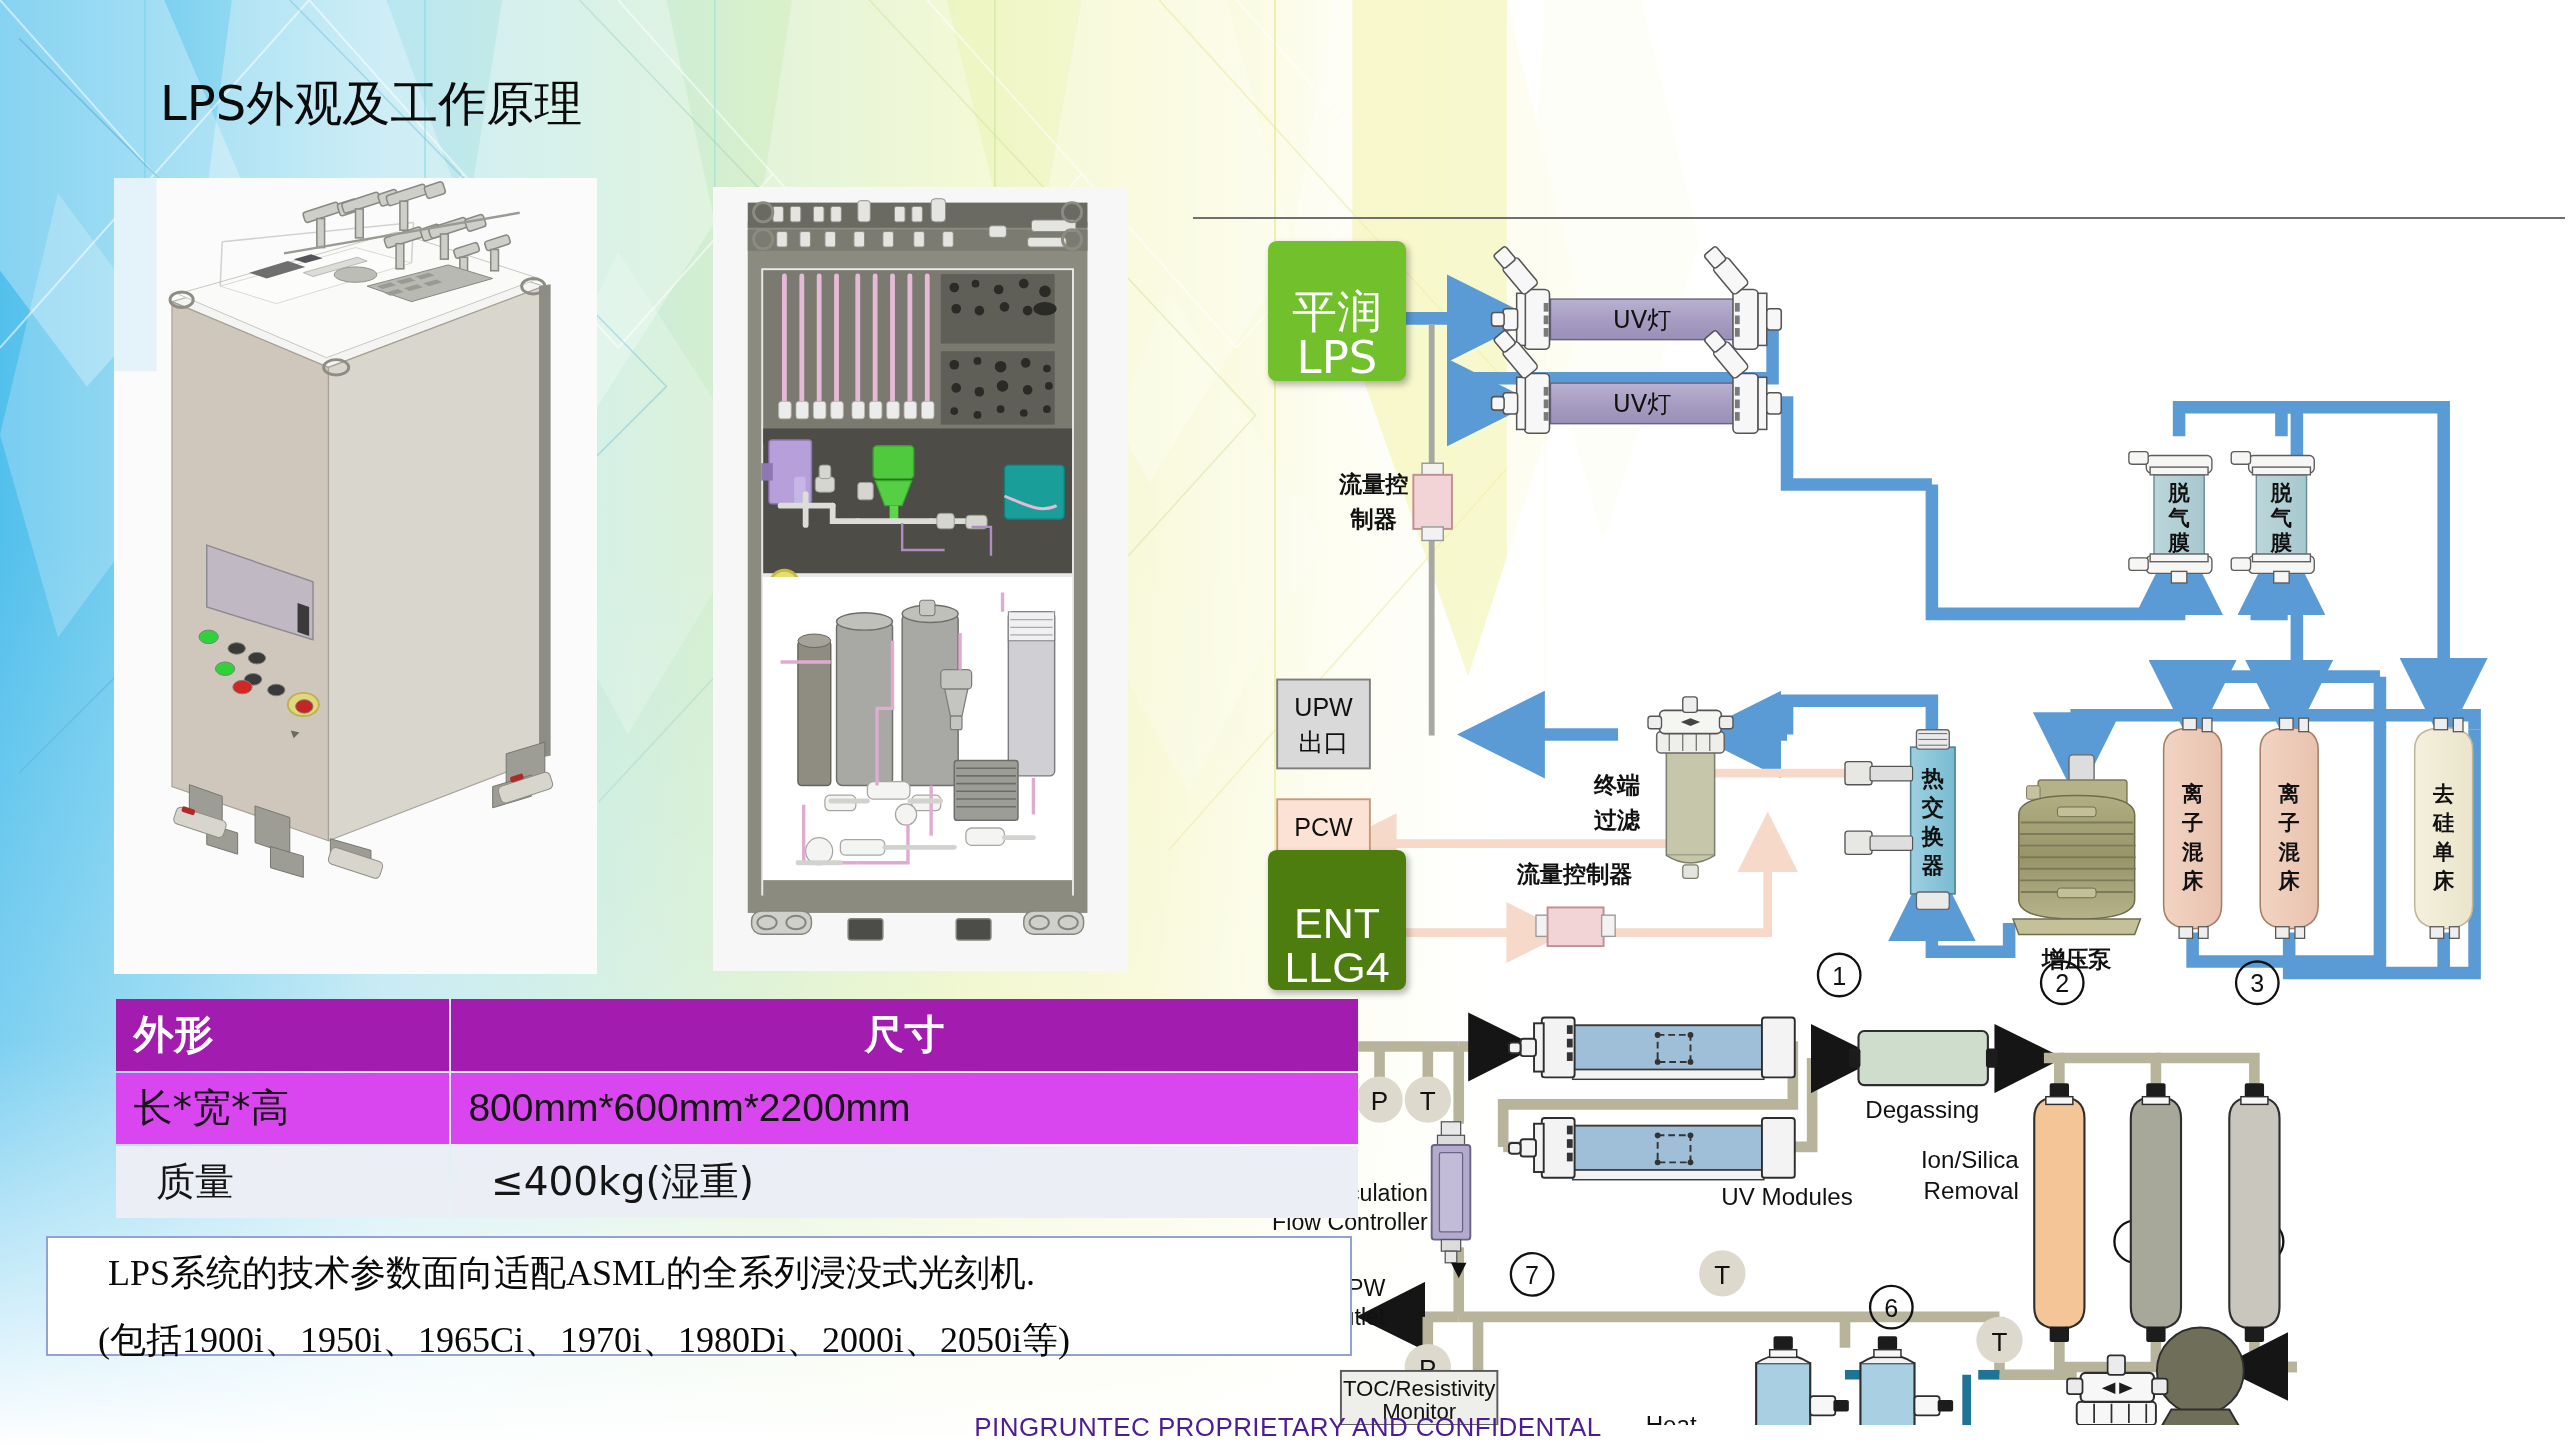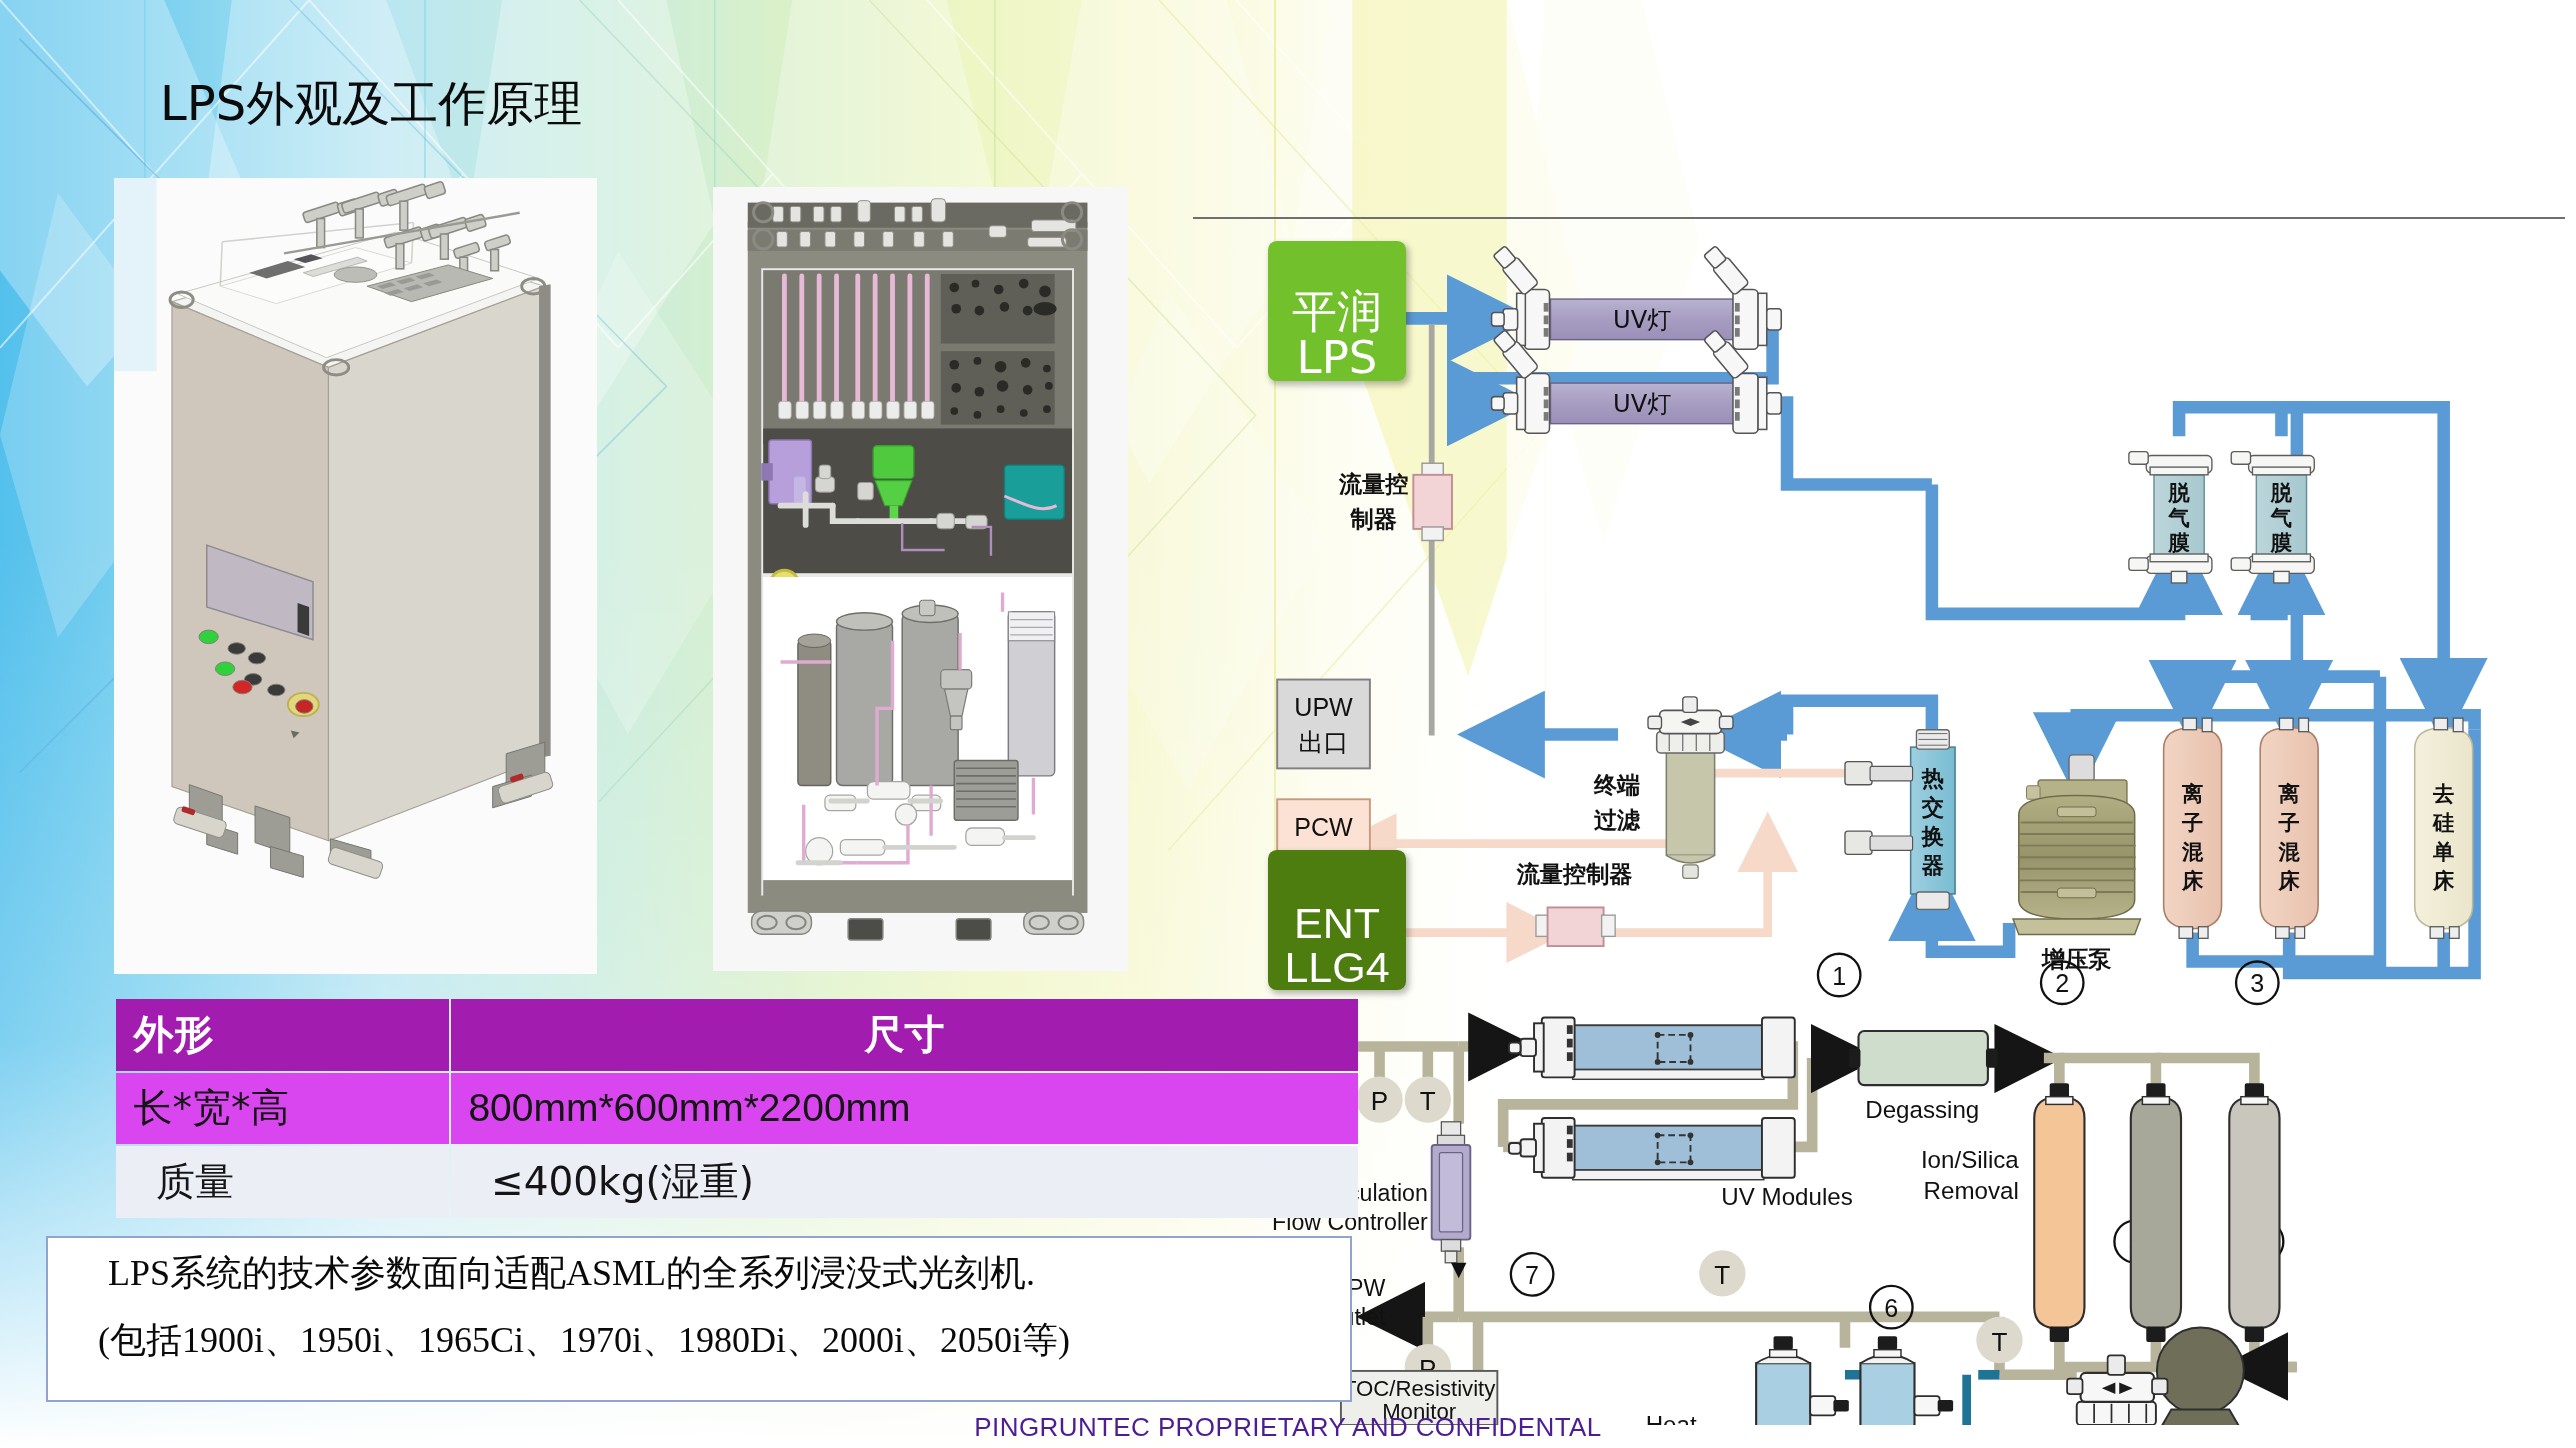--- a/index.html
+++ b/index.html
@@ -39,21 +39,21 @@
     background:#a21caf;color:#ffffff;font-weight:bold;text-align:center;
     font-size:40px;
   }
   #spec-table .th.left{text-align:left;}
   #spec-table .cellA{background:#d946ef;}
   #spec-table .cellB{background:#eceef6;padding-left:40px;}
   #spec-table col.c1{width:333px;}
 
   
   #note-box{
-    position:absolute;left:46px;top:1236px;width:1306px;height:166px;z-index:25;
+    position:absolute;left:46px;top:1236px;width:1306px;height:120px;z-index:25;
     border:2.9px solid #93a3cf;background:#ffffff;box-sizing:border-box;
     padding:17.4px 0 0 0;
   }
   #note-box .line{
     font-family:"Liberation Serif","DejaVu Serif",serif;
     font-size:36px;color:#0a0a0a;line-height:1.0;
     padding-left:60px;
   }
   #note-box .line2{padding-top:31px;padding-left:50px;}
 

